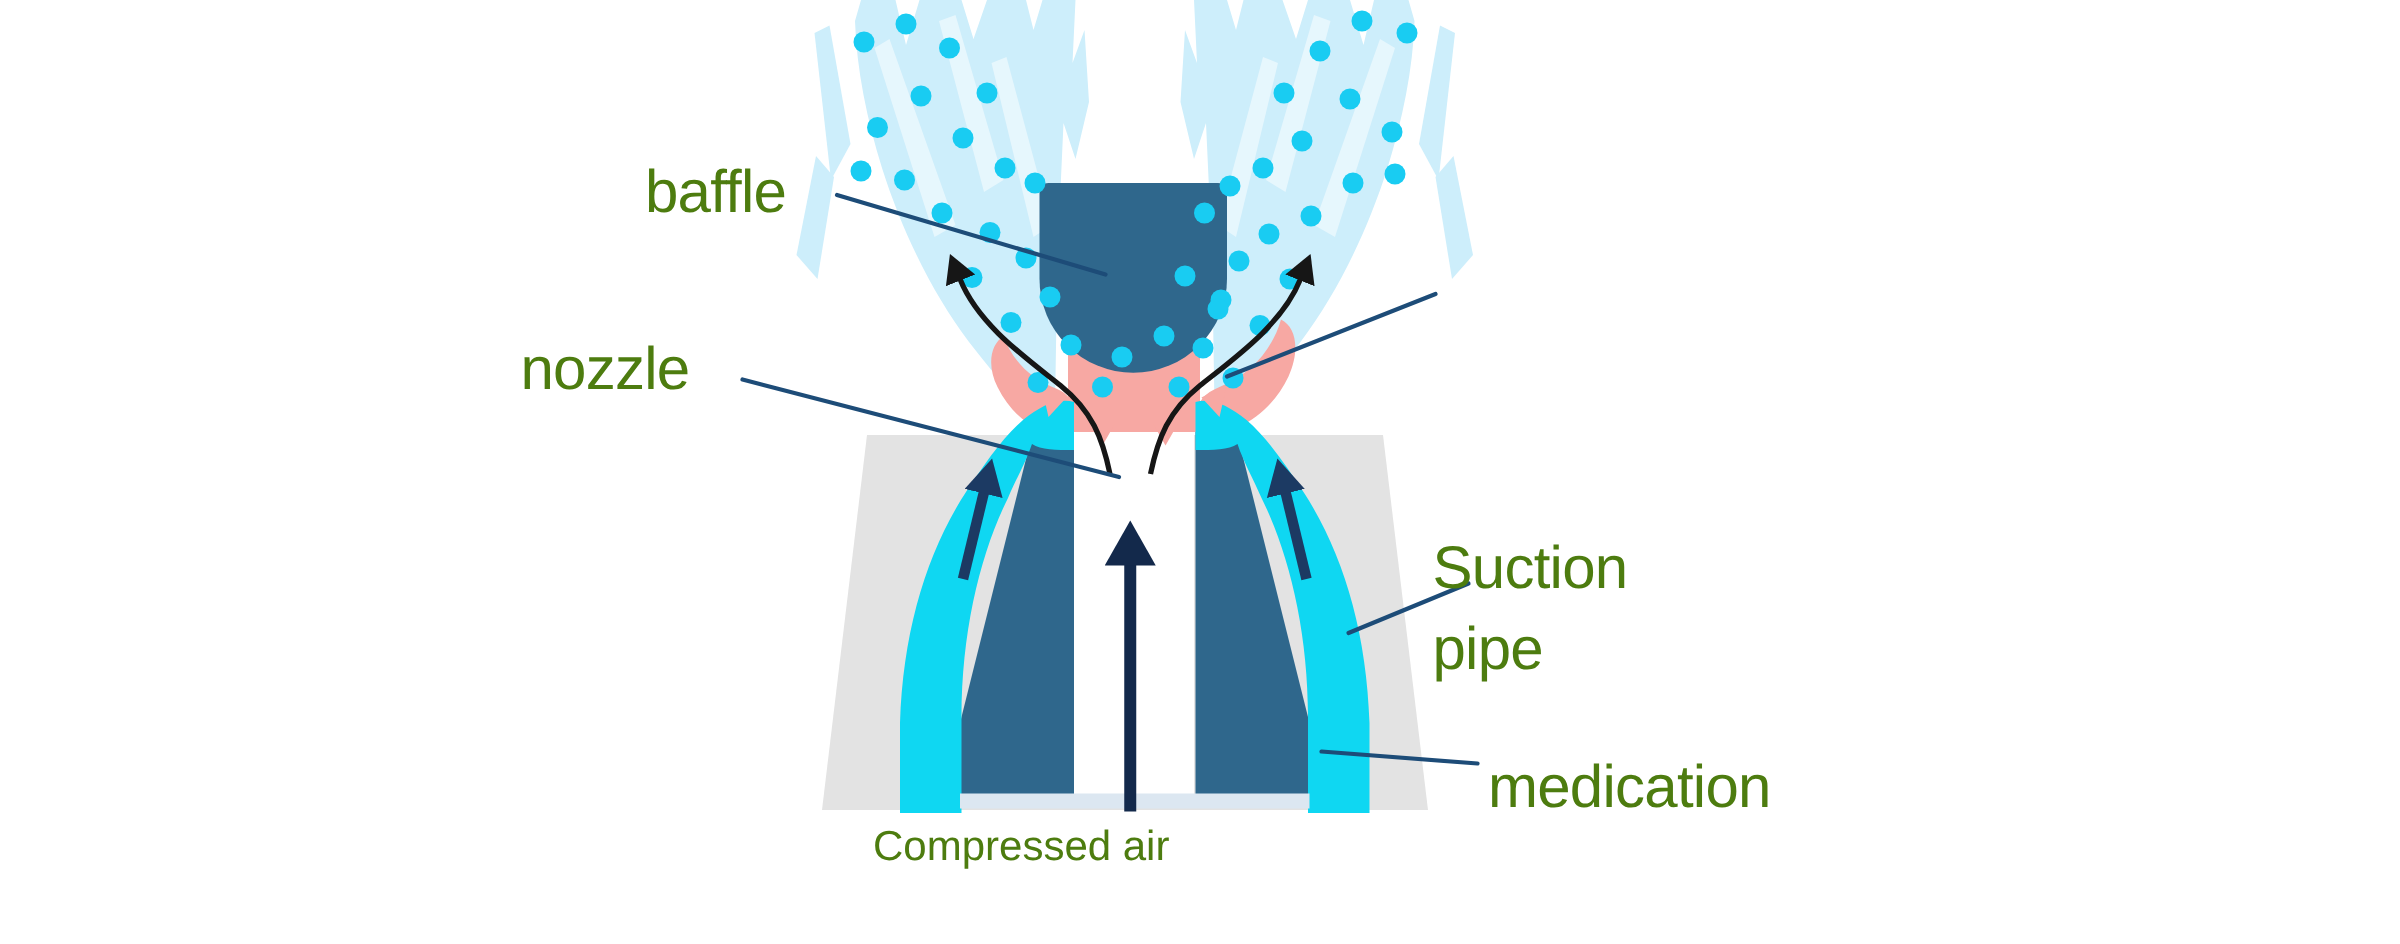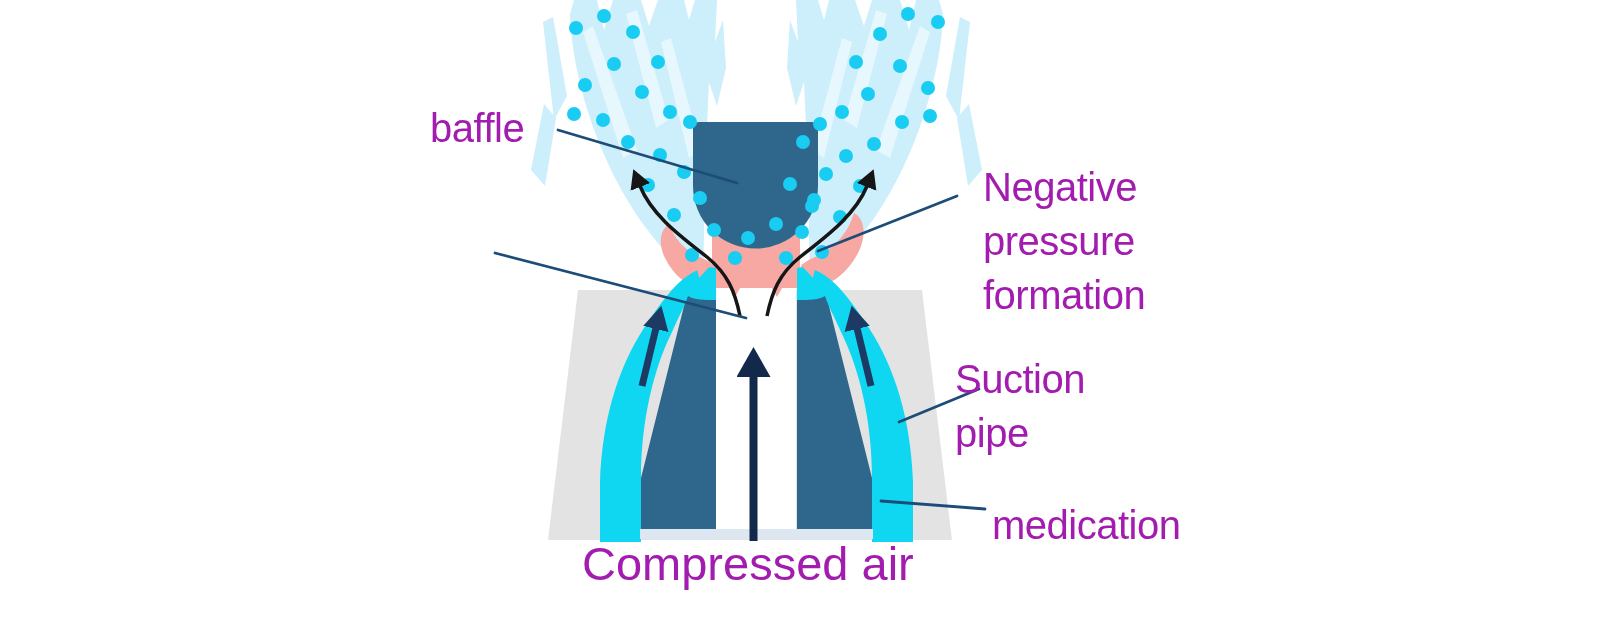--- a/index.html
+++ b/index.html
@@ -1,20 +1,20 @@
 <!DOCTYPE html>
 <html><head>
 <meta charset="utf-8">
 <style>
   html,body{margin:0;padding:0;background:#fff;}
   .stage{position:relative;width:1600px;height:629px;background:#ffffff;overflow:hidden;
          font-family:"Liberation Sans",sans-serif;}
   .stage svg{position:absolute;left:0;top:0;}
-  .label{position:absolute;color:#a21caf;font-size:40px;line-height:54px;letter-spacing:-0.5px;white-space:pre-line;}
-  .label.big{font-size:47px;letter-spacing:0;}
+  .label{position:absolute;color:#4d7c0f;font-size:40px;line-height:54px;letter-spacing:-0.5px;white-space:pre-line;}
+  .label.big{font-size:28px;letter-spacing:0;}
   .leader{stroke:#1d4c78;stroke-width:2.8;fill:none;stroke-linecap:round;}
   .flow{stroke:#161616;stroke-width:3.5;fill:none;}
   .pipe-arrow{stroke:#1c3a63;stroke-width:7;fill:none;}
   .air-arrow{stroke:#13294b;stroke-width:8;fill:none;}
   .streak{fill:#ffffff;opacity:.5;}
 </style>
 </head>
 <body>
 
 <div class="stage">
@@ -132,18 +132,18 @@
     <line class="air-arrow" x1="753.5" y1="541" x2="753.5" y2="376" marker-end="url(#mbig)"></line>
 
     <line class="leader" x1="558" y1="130" x2="737" y2="183"></line>
     <line class="leader" x1="495" y1="253" x2="746" y2="318"></line>
     <line class="leader" x1="957" y1="196" x2="818" y2="251"></line>
     <line class="leader" x1="979" y1="389" x2="899" y2="422"></line>
     <line class="leader" x1="985" y1="509" x2="881" y2="501"></line>
   </svg>
 
   <div class="label" style="left:430px;top:101px;">baffle</div>
-  <div class="label" style="left:983px;top:160px;width:210px;">Negative pressure formation</div>
+  <div class="label" style="left:347px;top:219px;">nozzle</div>
   <div class="label" style="left:955px;top:352px;width:170px;">Suction pipe</div>
   <div class="label" style="left:992px;top:472px;margin-top:26px;">medication</div>
   <div class="label big" style="left:582px;top:537px;">Compressed air</div>
 
 </div>
 
 </body></html>

